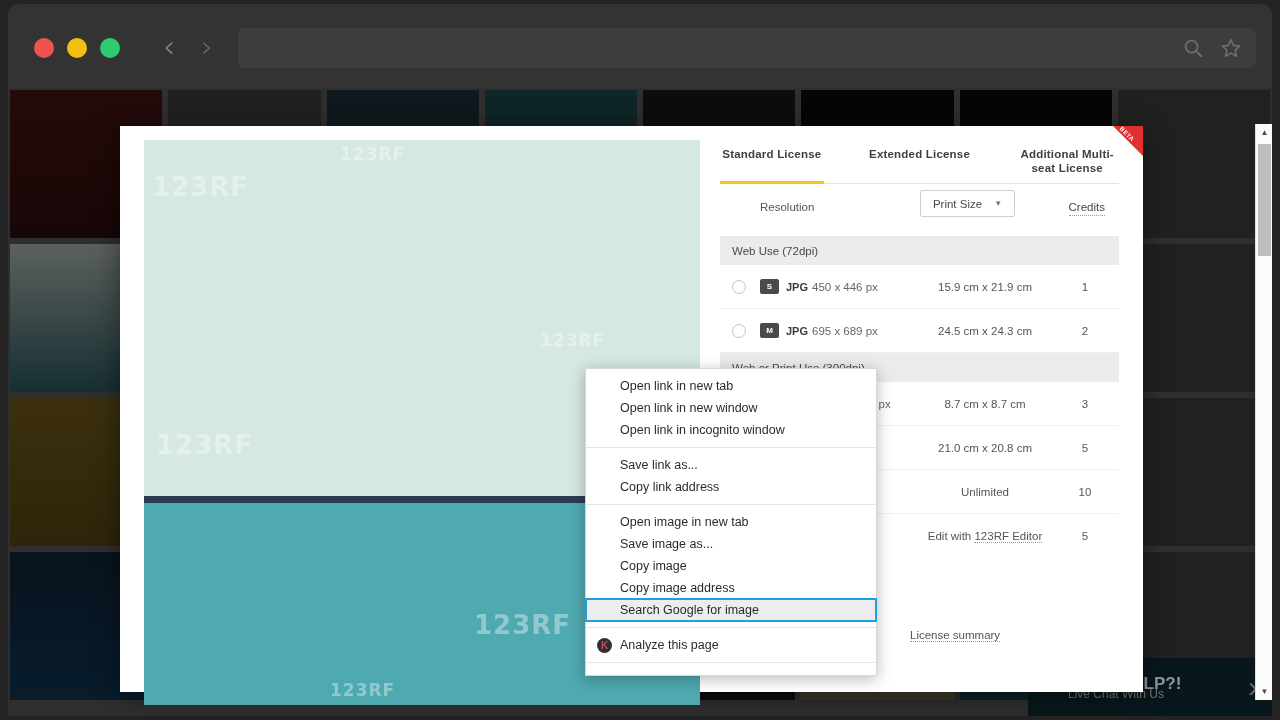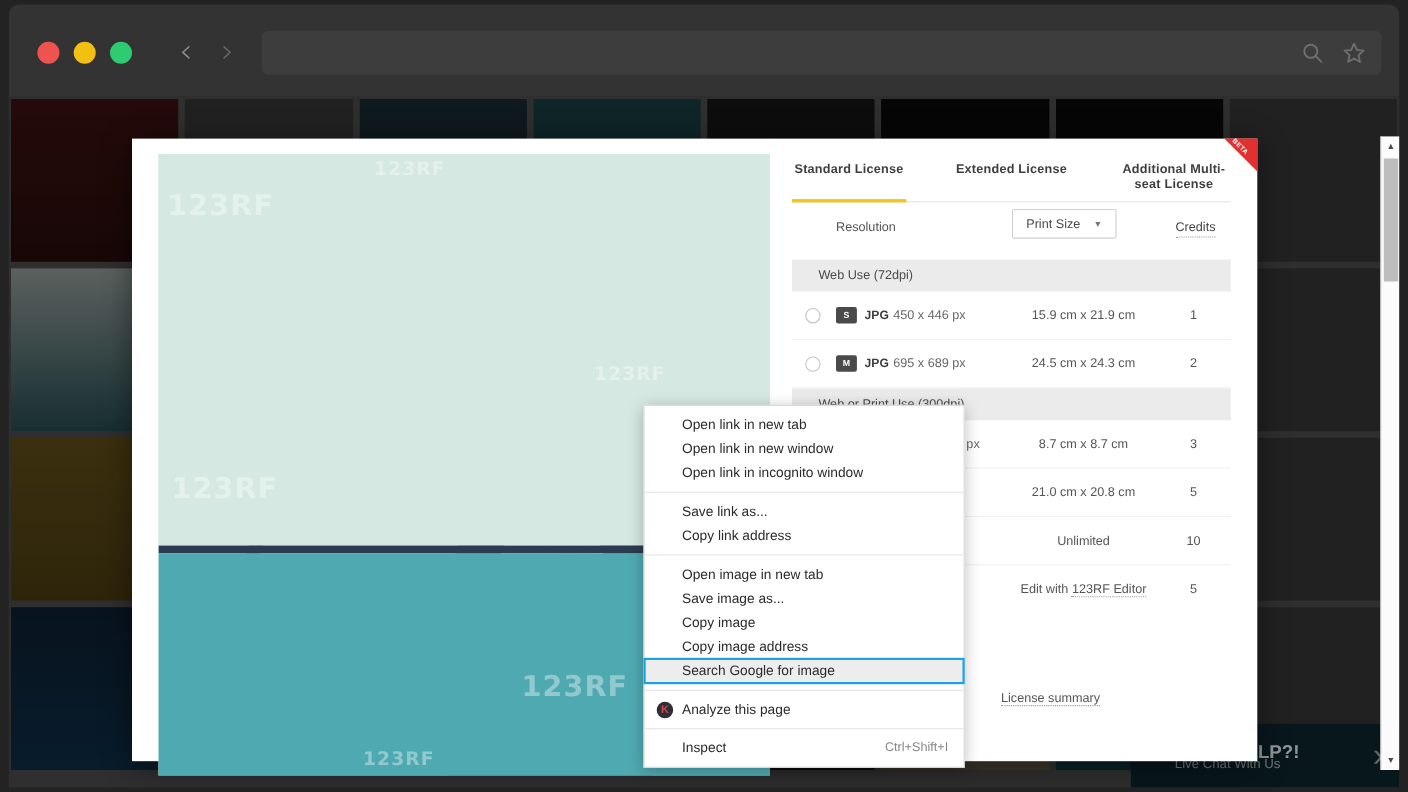--- a/index.html
+++ b/index.html
@@ -135,21 +135,21 @@
     justify-content: center; gap: 12px;
   }
   .printsel .caret { font-size: 8px; color: #777; }
   .credits {
     position: absolute; right: 14px; top: 17px; font-size: 11.5px; color: #444;
     border-bottom: 1px dotted #9a9a9a; padding-bottom: 2px;
   }
 
   .grouphdr {
     height: 29px; background: #ebebeb; display: flex; align-items: center;
-    padding-left: 24px; font-size: 11.5px; color: #4a4a4a;
+    padding-left: 12px; font-size: 11.5px; color: #4a4a4a;
   }
   .row {
     position: relative; height: 44px; display: flex; align-items: center;
     border-bottom: 1px solid #f0f0f0; font-size: 11.5px; color: #555;
   }
   .row .radio {
     position: absolute; left: 12px; width: 14px; height: 14px; border-radius: 50%;
     border: 1px solid #c4c4c4; background: #fff;
   }
   .row .badge {
@@ -595,24 +595,20 @@
       </div>
       <div class="mi sel">
         <span>Search Google for image</span>
       </div>
       <div class="sep"></div>
       <div class="mi withicon">
         <span class="kicon">K</span>
         <span>Analyze this page</span>
       </div>
       <div class="sep"></div>
-      <div class="mi">
-        <span>Inspect</span>
-        <span class="shortcut">Ctrl+Shift+I</span>
-      </div>
     </div>
 
   <div class="scrollbar">
     <div class="sb-arrow up">▲</div>
     <div class="sb-thumb"></div>
     <div class="sb-arrow down">▼</div>
   </div>
 
 </div>
 

